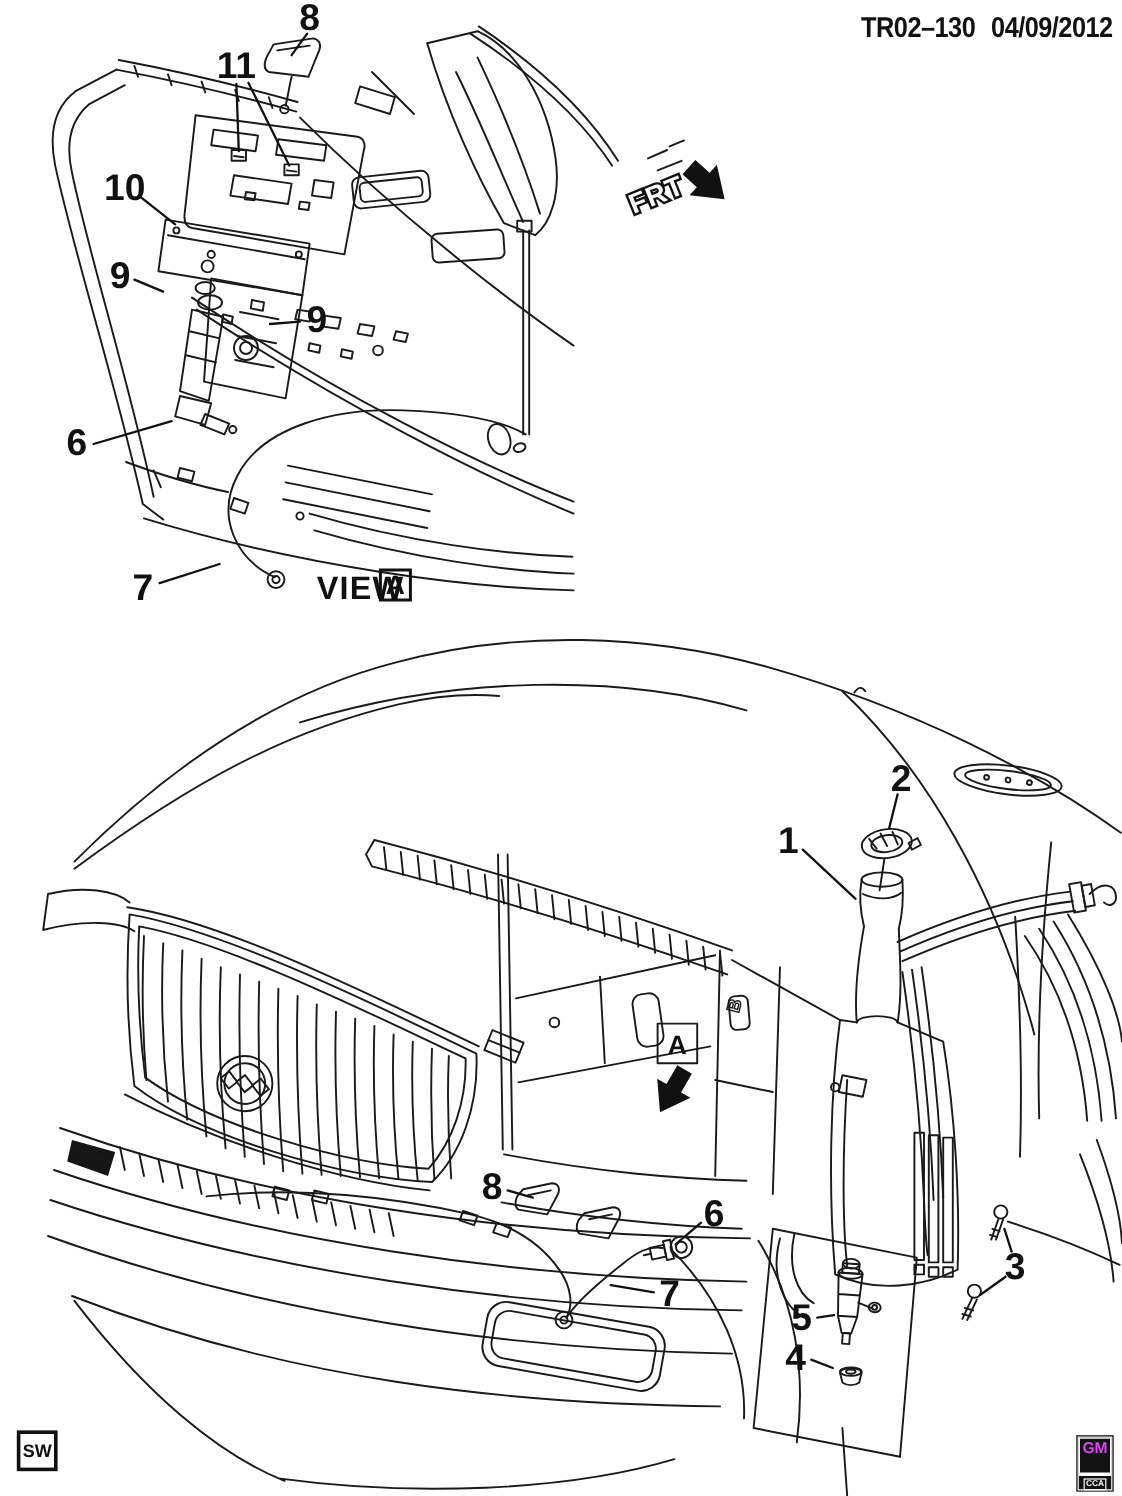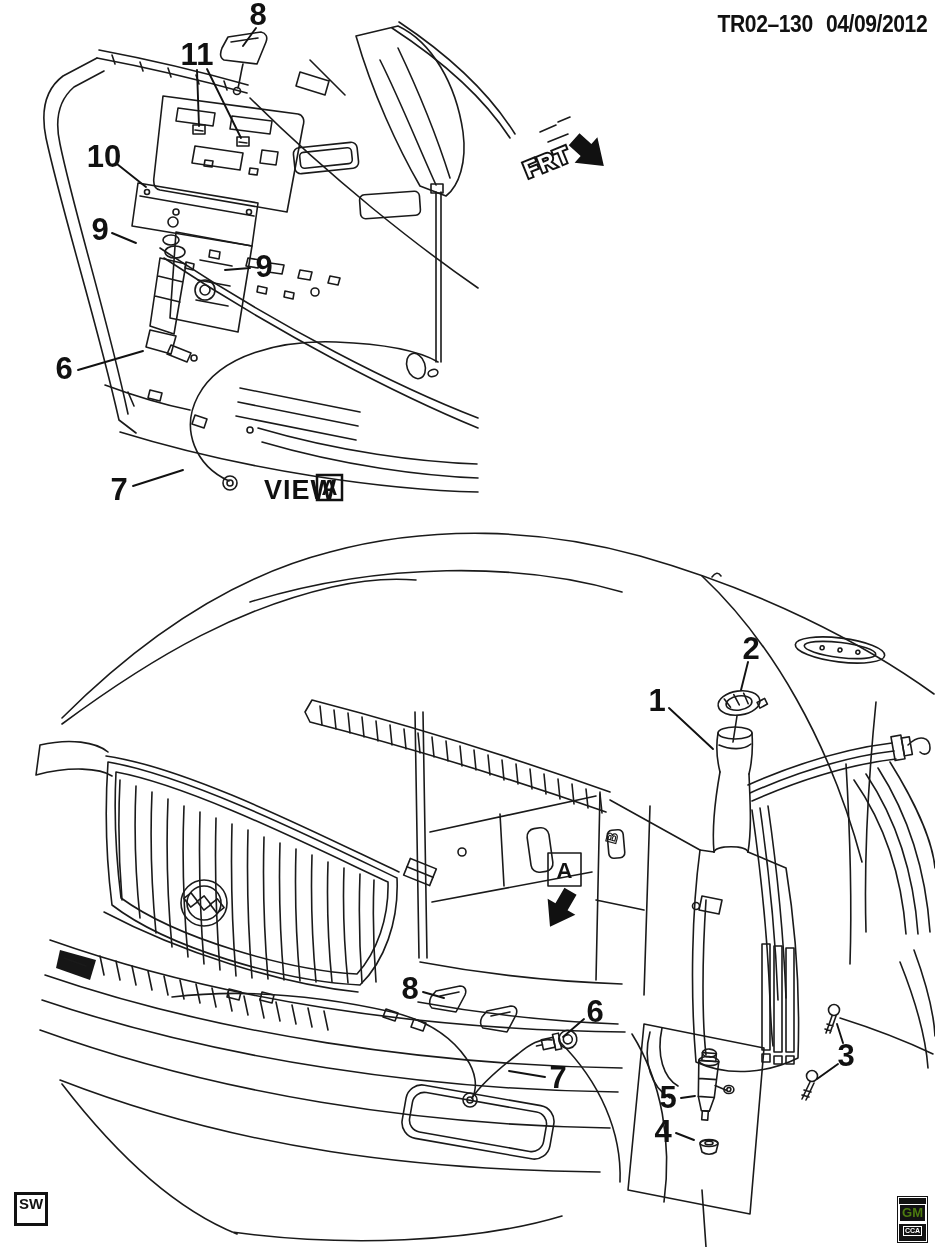--- a/index.html
+++ b/index.html
@@ -13,27 +13,27 @@
   .callout-num{font:700 31px "Liberation Sans","DejaVu Sans",sans-serif;fill:#111;}
   .view-txt{font:700 27px "Liberation Sans","DejaVu Sans",sans-serif;fill:#111;letter-spacing:1px;}
   .box-letter{font:700 22px "Liberation Sans","DejaVu Sans",sans-serif;fill:#111;}
   .frt-txt{font:700 23px "Liberation Sans","DejaVu Sans",sans-serif;fill:#ffffff;stroke:#111;
            stroke-width:4px;paint-order:stroke;letter-spacing:1px;}
   .molded-txt{font:700 15px "Liberation Sans","DejaVu Sans",sans-serif;fill:none;stroke:#1a1a1a;stroke-width:1.2px;}
   .doc-header{position:absolute;top:10px;right:8px;display:flex;gap:15px;
               font:700 24px "Liberation Sans","DejaVu Sans",sans-serif;letter-spacing:-0.5px;
               transform:scaleX(0.88);transform-origin:right top;white-space:nowrap;}
   .sw-box{position:absolute;left:14px;top:1192px;width:34px;height:34px;border:3.5px solid #111;
-          box-sizing:border-box;display:flex;align-items:flex-start;justify-content:center;
+          box-sizing:border-box;display:flex;align-items:center;justify-content:center;
           font:700 15px "Liberation Sans","DejaVu Sans",sans-serif;}
   .gm-logo{position:absolute;left:897px;top:1196px;width:31px;height:47px;background:#121212;
            display:flex;flex-direction:column;align-items:center;justify-content:center;
            box-shadow:inset 0 0 0 1px #121212,inset 0 0 0 2px #fff;}
-  .gm-main{color:#4d7c0f;font:700 13px "Liberation Sans","DejaVu Sans",sans-serif;
-           border:1.3px solid #fff;padding:0 2px 1px 2px;border-bottom-width:3px;line-height:15px;}
+  .gm-main{color:#d946ef;font:700 13px "Liberation Sans","DejaVu Sans",sans-serif;
+           border:1.3px solid #fff;padding:0 2px 13px 2px;border-bottom-width:3px;line-height:15px;}
   .gm-sub{color:#fff;font:700 7px "Liberation Sans","DejaVu Sans",sans-serif;
           border:1px solid #fff;padding:0 1px;margin-top:2px;line-height:8px;}
 </style>
 </head>
 <body>
 
 <div class="page">
 
   
   <div class="doc-header">

